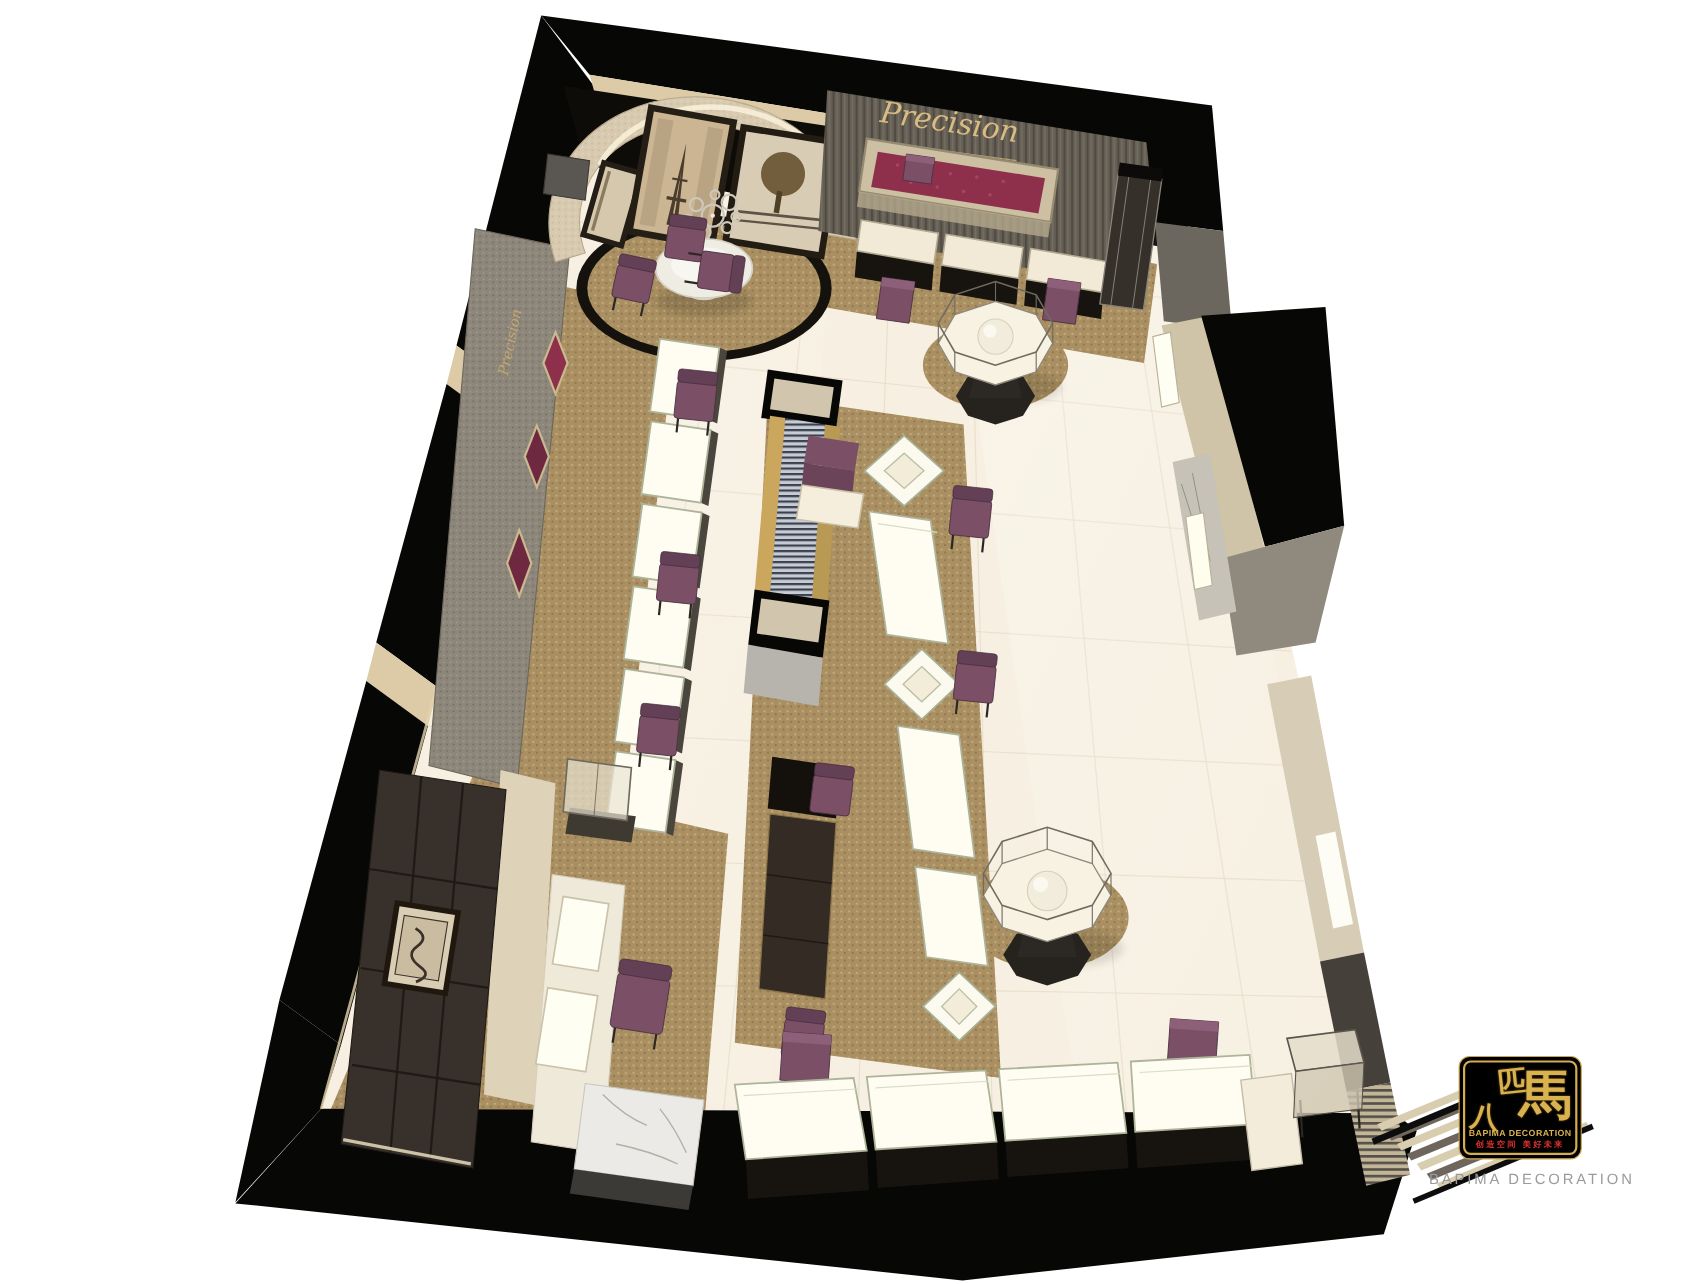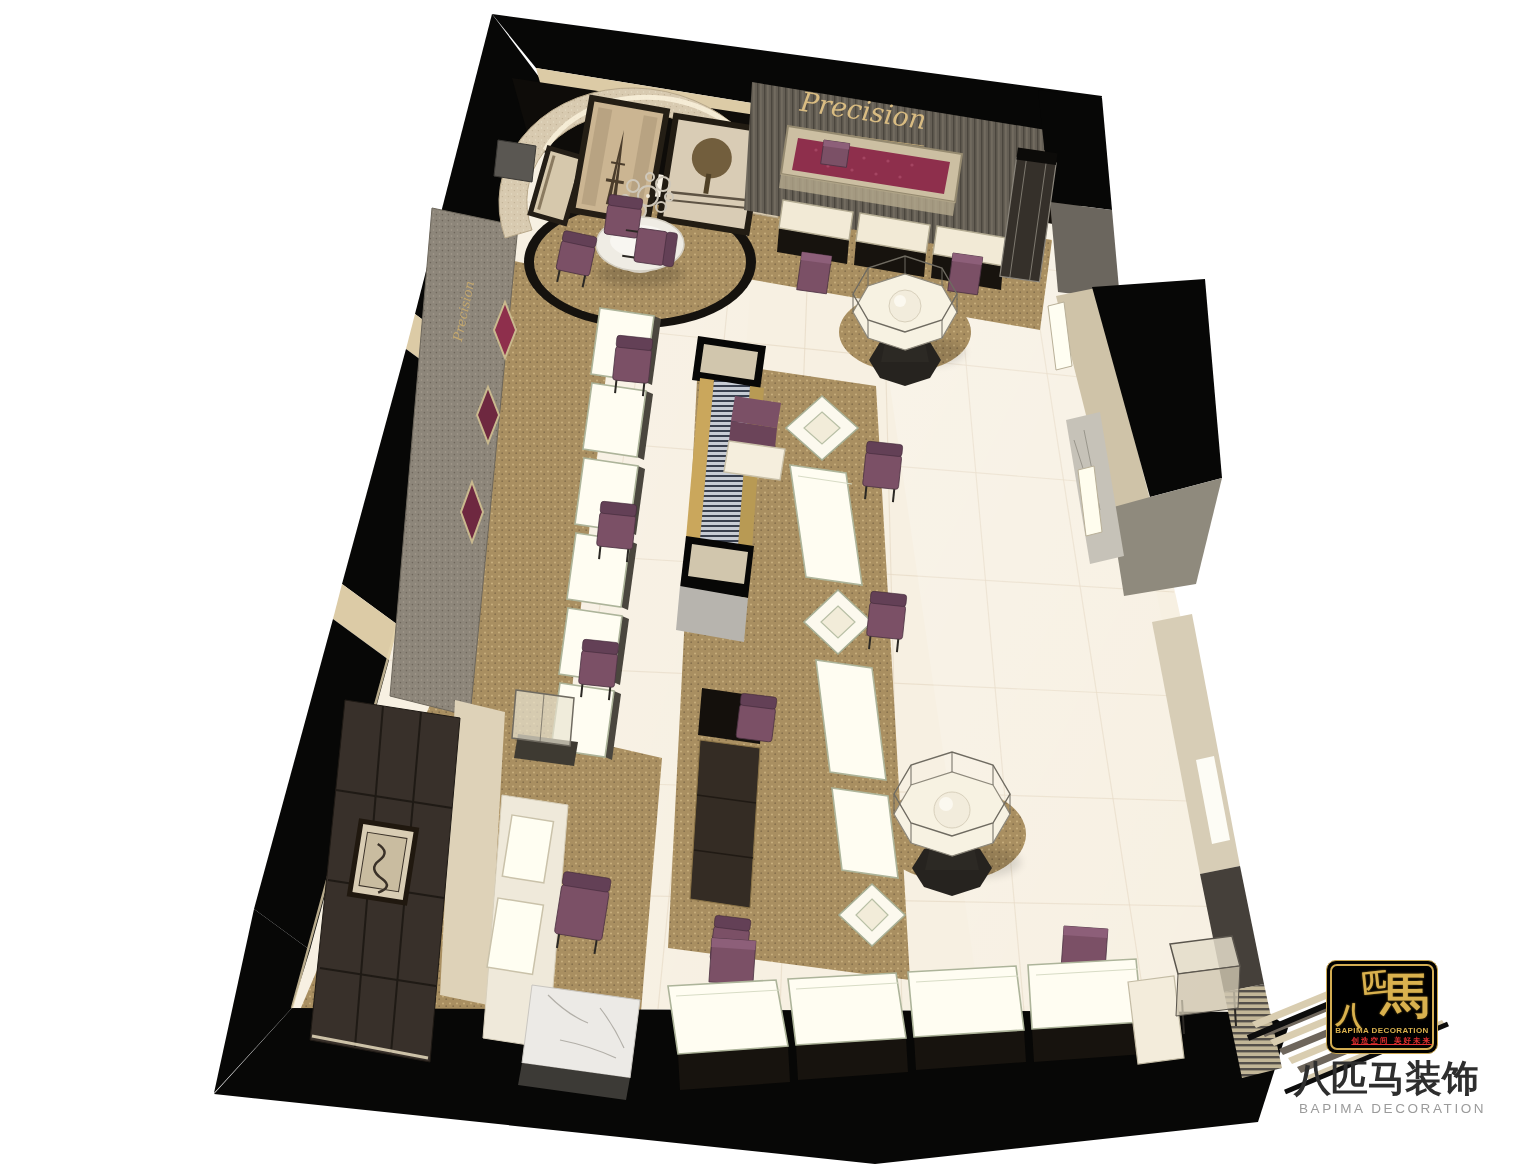--- a/index.html
+++ b/index.html
@@ -31,22 +31,22 @@
         border:1px solid #caa64e;border-radius:10px;padding:3px;box-sizing:border-box;}
   .logo-inner{position:relative;width:100%;height:100%;border:2px solid #d4ad52;border-radius:7px;
         box-sizing:border-box;}
   .lg-char{position:absolute;color:#d9b14e;font-weight:700;font-family:"DejaVu Sans",sans-serif;
         text-shadow:0 0 2px #8a6a20;}
   .lg-top{left:30px;top:0px;font-size:26px;transform:rotate(-6deg);}
   .lg-right{right:3px;top:-2px;font-size:48px;}
   .lg-bottom{left:5px;top:32px;font-size:26px;transform:rotate(8deg);}
   .lg-name{position:absolute;left:0;right:0;bottom:13px;text-align:center;color:#d9b14e;
         font-size:8px;font-weight:700;letter-spacing:.4px;}
-  .lg-tag{position:absolute;left:0;right:0;bottom:2px;text-align:right;color:#e03030;
-        font-size:7.5px;font-weight:700;letter-spacing:2px;font-family:"DejaVu Sans",sans-serif;text-decoration:underline;}
+  .lg-tag{position:absolute;left:0;right:0;bottom:2px;text-align:center;color:#e03030;
+        font-size:7.5px;font-weight:700;letter-spacing:2px;font-family:"DejaVu Sans",sans-serif;}
 </style>
 </head>
 <body>
 
 <div class="stage">
 <svg width="1536" height="1167" viewBox="0 0 1536 1167">
   <defs>
     <clipPath id="floorClip">
       <polygon points="545,85 1082,172 1268,1012 292,1008"></polygon>
     </clipPath>
@@ -491,21 +491,20 @@
       <polygon points="1297,1067 1433,1011 1437,1017 1301,1073" fill="#6e665c"></polygon>
       <polygon points="1306,1076 1442,1020 1446,1026 1310,1082" fill="#d9cdb0"></polygon>
       <line x1="1248" y1="1038" x2="1398" y2="975" stroke="#0d0d0d" stroke-width="6"></line>
       <line x1="1285" y1="1092" x2="1448" y2="1024" stroke="#0d0d0d" stroke-width="5"></line>
       <line x1="1392" y1="975" x2="1396" y2="1024" stroke="#2a2a2a" stroke-width="3"></line>
     </g>
   </g>
 </svg>
 
 <div class="watermark">
-  <div class="wm-cjk">八匹马装饰</div>
   <div class="wm-latin">BAPIMA DECORATION</div>
 </div>
 
 <div class="logo">
   <div class="logo-inner">
     <span class="lg-char lg-top">匹</span>
     <span class="lg-char lg-right">馬</span>
     <span class="lg-char lg-bottom">八</span>
     <div class="lg-name">BAPIMA DECORATION</div>
     <div class="lg-tag">创造空间 美好未来</div>

